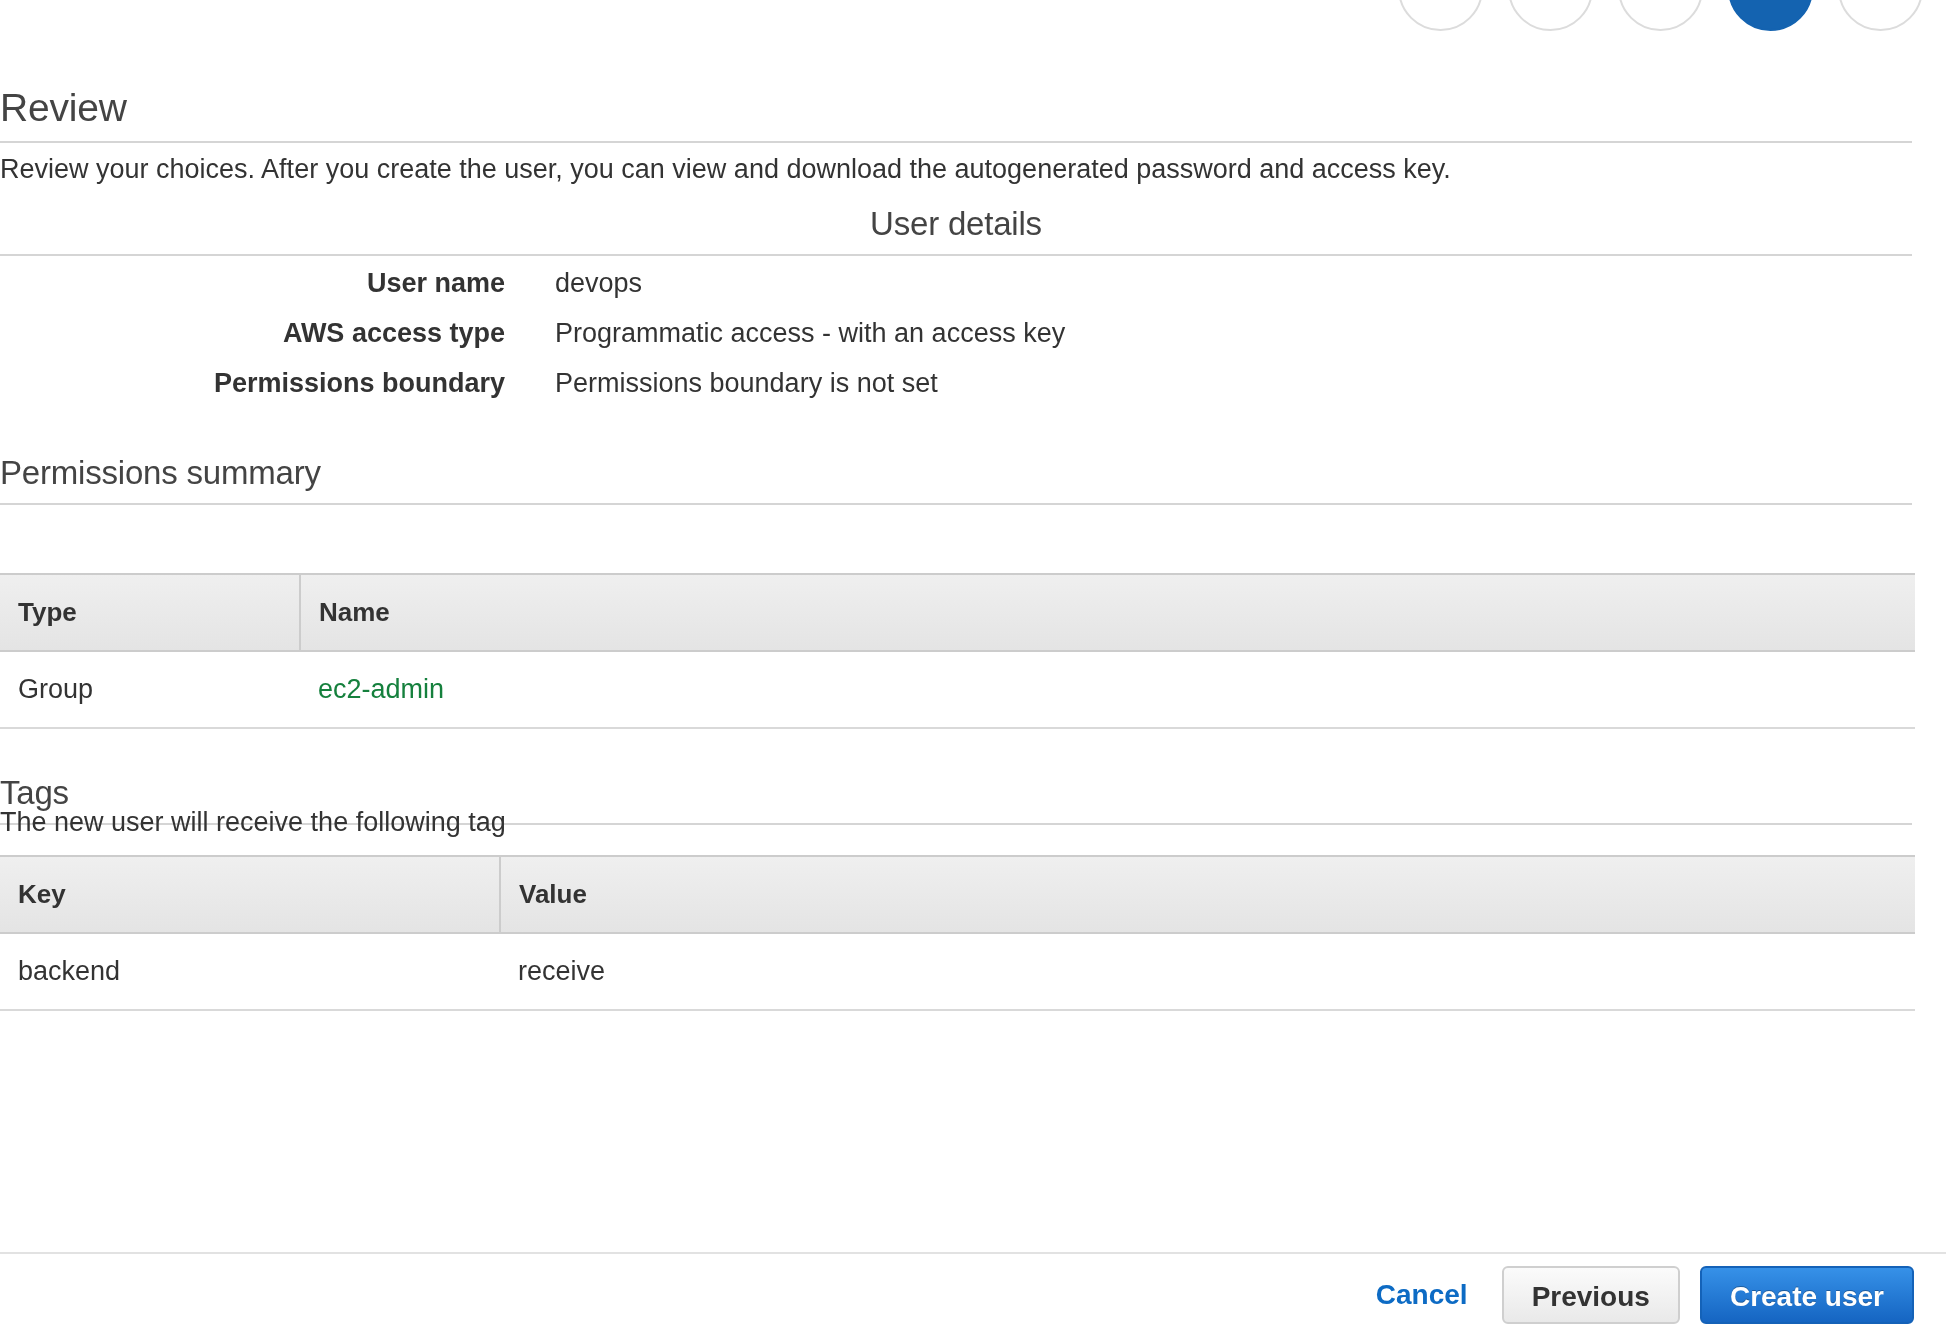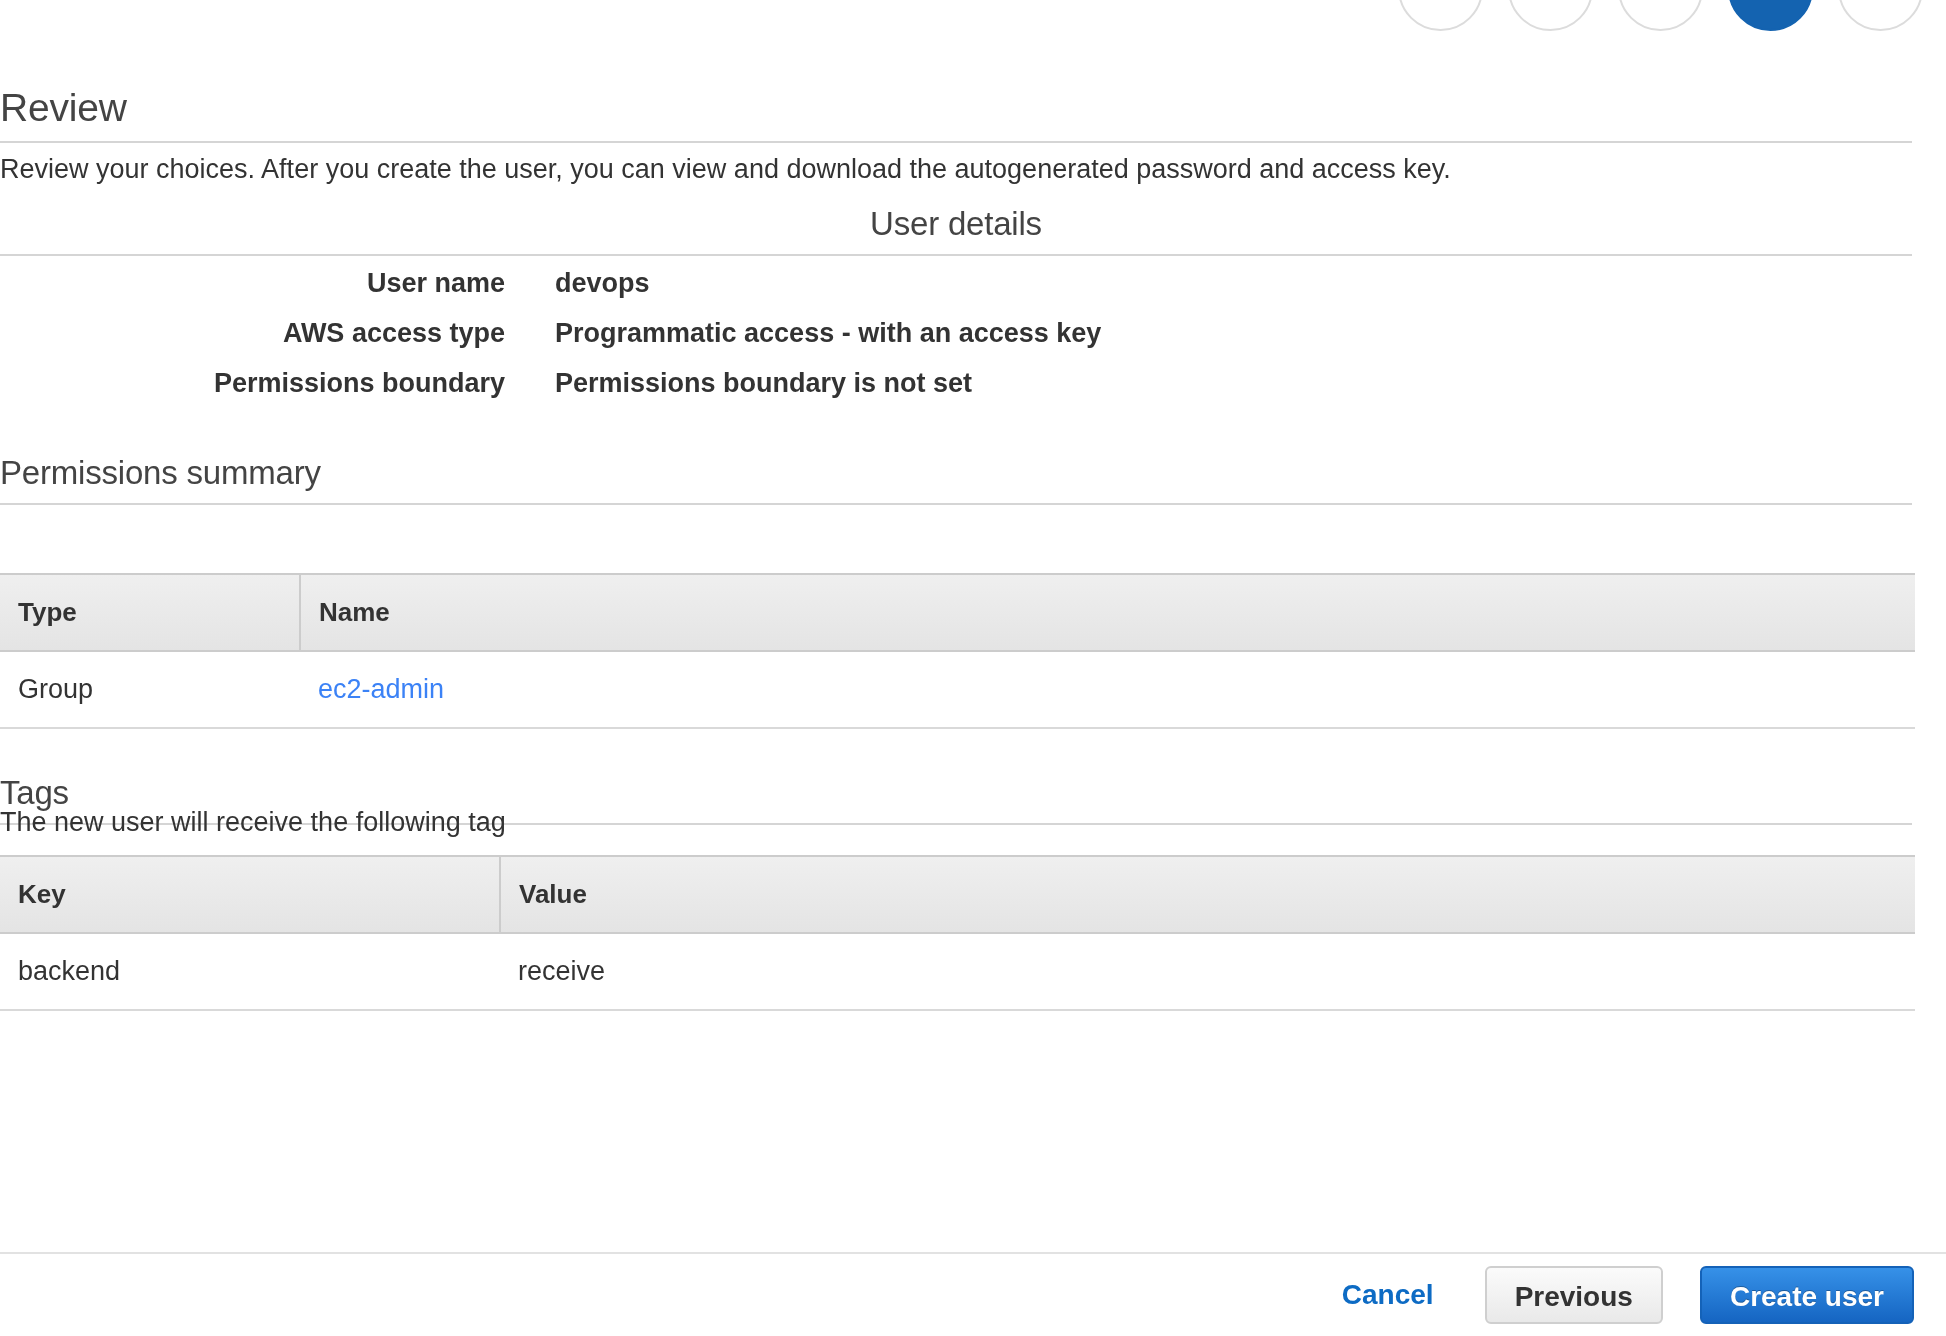--- a/index.html
+++ b/index.html
@@ -91,21 +91,21 @@
     width: 470px;
     text-align: right;
     font-size: 27px;
     font-weight: bold;
     color: #333333;
     padding-right: 0;
   }
   .detail-value {
     margin-left: 50px;
     font-size: 27px;
-    font-weight: 700;
+    font-weight: 400;
     color: #333333;
   }
 
   
   table.grid {
     border-collapse: collapse;
     width: 1915px;
     table-layout: fixed;
   }
   table.grid th {
@@ -123,39 +123,39 @@
   table.grid th:last-child { border-right: none; }
   table.grid td {
     border-bottom: 2px solid #d9d9d9;
     font-size: 27px;
     color: #333333;
     padding: 22px 0 22px 18px;
     height: 74px;
     background: #ffffff;
   }
   .link {
-    color: #3b82f6;
+    color: #15803d;
     text-decoration: none;
     cursor: pointer;
   }
 
   
   .footer {
     position: absolute;
     left: 0;
     top: 1252px;
     width: 1946px;
     height: 84px;
     border-top: 2px solid #e2e2e2;
     background: #ffffff;
     display: flex;
     align-items: center;
     justify-content: flex-end;
     padding-right: 32px;
-    gap: 37px;
+    gap: 20px;
   }
   .btn-link {
     color: #0d6bc4;
     font-size: 28px;
     font-weight: bold;
     background: none;
     border: none;
     cursor: pointer;
     font-family: "Liberation Sans", sans-serif;
     padding: 8px 14px;

